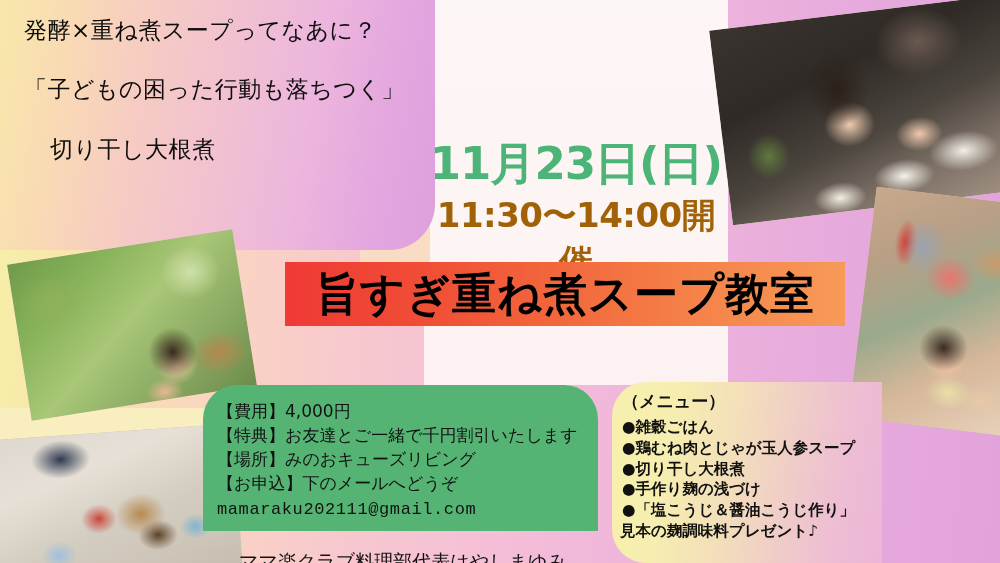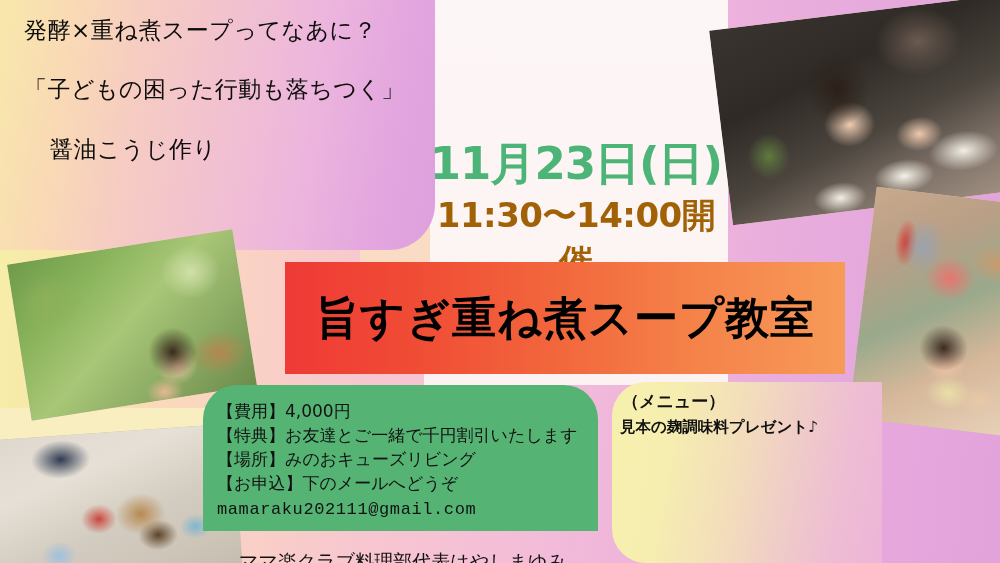--- a/index.html
+++ b/index.html
@@ -112,21 +112,21 @@
     color:#a16207;
     margin-top:6px;
     letter-spacing:-.5px;
     text-align:center;
   }
 
   
   .title-banner{
     position:absolute;
     left:285px; top:262px;
-    width:560px; height:112px;
+    width:560px; height:64px;
     background:linear-gradient(90deg,#ef3a36 0%,#f04b35 22%,#f2663c 48%,#f5844a 75%,#f79a58 100%);
     display:flex;
     align-items:center;
     justify-content:center;
     z-index:6;
   }
   .title-text{
     font-family:"DejaVu Sans","Liberation Sans",sans-serif;
     font-size:44px;
     font-weight:700;
@@ -314,21 +314,21 @@
   <div class="bg-base"></div>
   <div class="bg-pink-wash"></div>
   <div class="bg-light-band"></div>
   <div class="bg-peach-corner"></div>
   <div class="panel-lead"></div>
   <div class="bg-wedge"></div>
 
   <div class="lead">
     <p>発酵×重ね煮スープってなあに？</p>
     <p>「子どもの困った行動も落ちつく」</p>
-    <p class="indent">醤油こうじ作り</p>
+    <p class="indent">切り干し大根煮</p>
   </div>
 
   <div class="photo photo-girl">
     <div class="inner"></div>
   </div>
   <div class="photo photo-meal">
     <div class="inner"></div>
   </div>
   <div class="photo photo-mother-boy">
     <div class="inner"></div>
@@ -350,16 +350,23 @@
     <div class="line">【費用】4,000円</div>
     <div class="line">【特典】お友達とご一緒で千円割引いたします</div>
     <div class="line">【場所】みのおキューズリビング</div>
     <div class="line">【お申込】下のメールへどうぞ</div>
     <div class="email">mamaraku202111@gmail.com</div>
     <div class="signature">ママ楽クラブ料理部代表はやしまゆみ</div>
   </div>
 
   <div class="menu-panel">
     <div class="menu-title">（メニュー）</div>
+    <ul class="menu-list">
+      <li>●雑穀ごはん</li>
+      <li>●鶏むね肉とじゃが玉人参スープ</li>
+      <li>●切り干し大根煮</li>
+      <li>●手作り麹の浅づけ</li>
+      <li>●「塩こうじ＆醤油こうじ作り」</li>
+    </ul>
     <div class="menu-note">見本の麹調味料プレゼント♪</div>
   </div>
 
 </div>
 
 </body></html>

